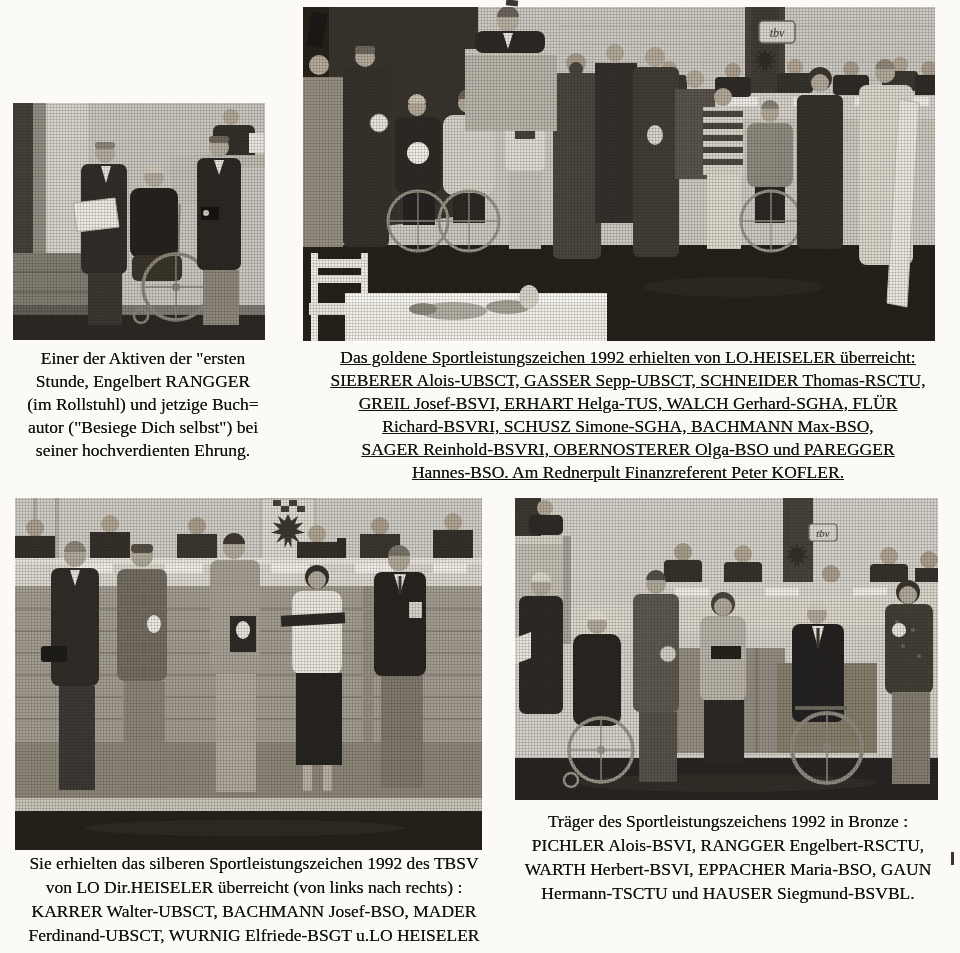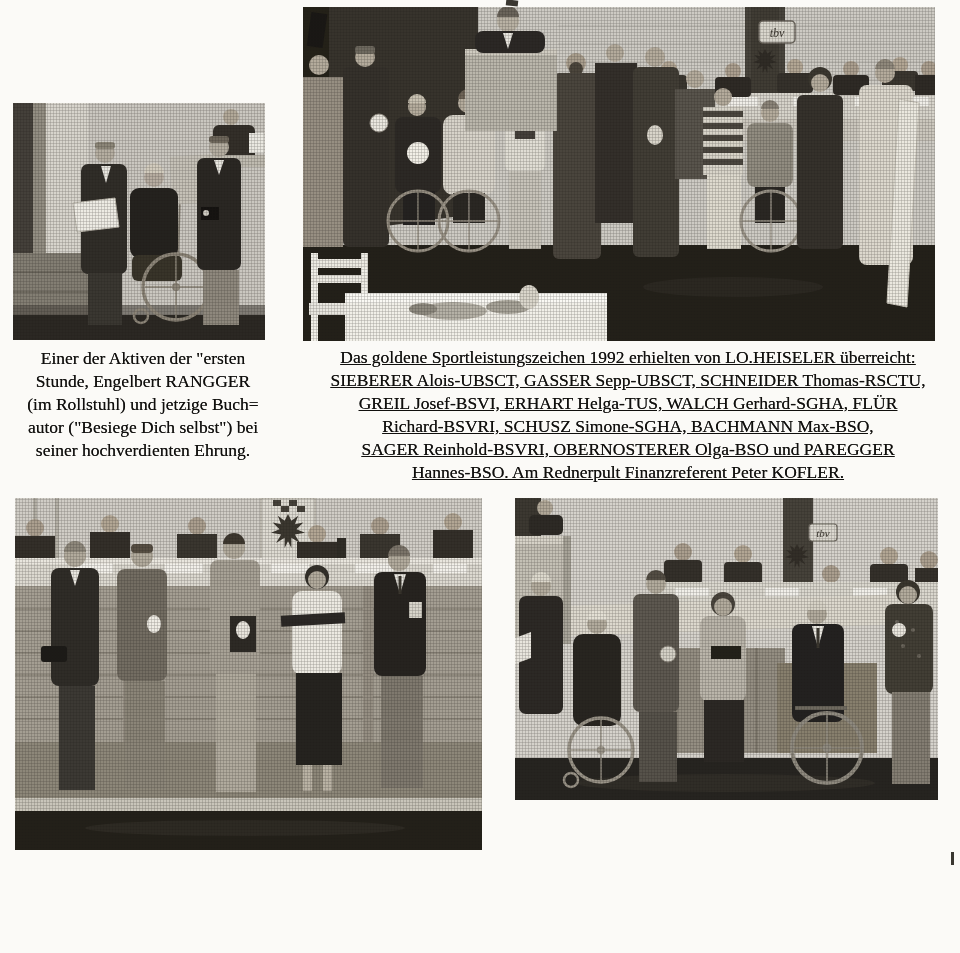--- a/index.html
+++ b/index.html
@@ -442,18 +442,26 @@
 autor ("Besiege Dich selbst") bei
 seiner hochverdienten Ehrung.</div>
 
   <div class="caption" style="left:299px;top:346px;width:658px;text-decoration:underline;">Das goldene Sportleistungszeichen 1992 erhielten von LO.HEISELER überreicht:
 SIEBERER Alois-UBSCT, GASSER Sepp-UBSCT, SCHNEIDER Thomas-RSCTU,
 GREIL Josef-BSVI, ERHART Helga-TUS, WALCH Gerhard-SGHA, FLÜR
 Richard-BSVRI, SCHUSZ Simone-SGHA, BACHMANN Max-BSO,
 SAGER Reinhold-BSVRI, OBERNOSTERER Olga-BSO und PAREGGER
 Hannes-BSO. Am Rednerpult Finanzreferent Peter KOFLER.</div>
 
-
+  <div class="caption lh24" style="left:4px;top:851px;width:500px;">Sie erhielten das silberen Sportleistungszeichen 1992 des TBSV
+von LO Dir.HEISELER überreicht (von links nach rechts) :
+KARRER Walter-UBSCT, BACHMANN Josef-BSO, MADER
+Ferdinand-UBSCT, WURNIG Elfriede-BSGT u.LO HEISELER</div>
+
+  <div class="caption lh24" style="left:498px;top:809px;width:460px;">Träger des Sportleistungszeichens 1992 in Bronze :
+PICHLER Alois-BSVI, RANGGER Engelbert-RSCTU,
+WARTH Herbert-BSVI, EPPACHER Maria-BSO, GAUN
+Hermann-TSCTU und HAUSER Siegmund-BSVBL.</div>
 
   <div class="artifact" style="left:506px;top:0;width:12px;height:6px;transform:rotate(6deg);"></div>
   <div class="artifact" style="left:951px;top:852px;width:3px;height:13px;"></div>
 
 </div>
 
 </body></html>

